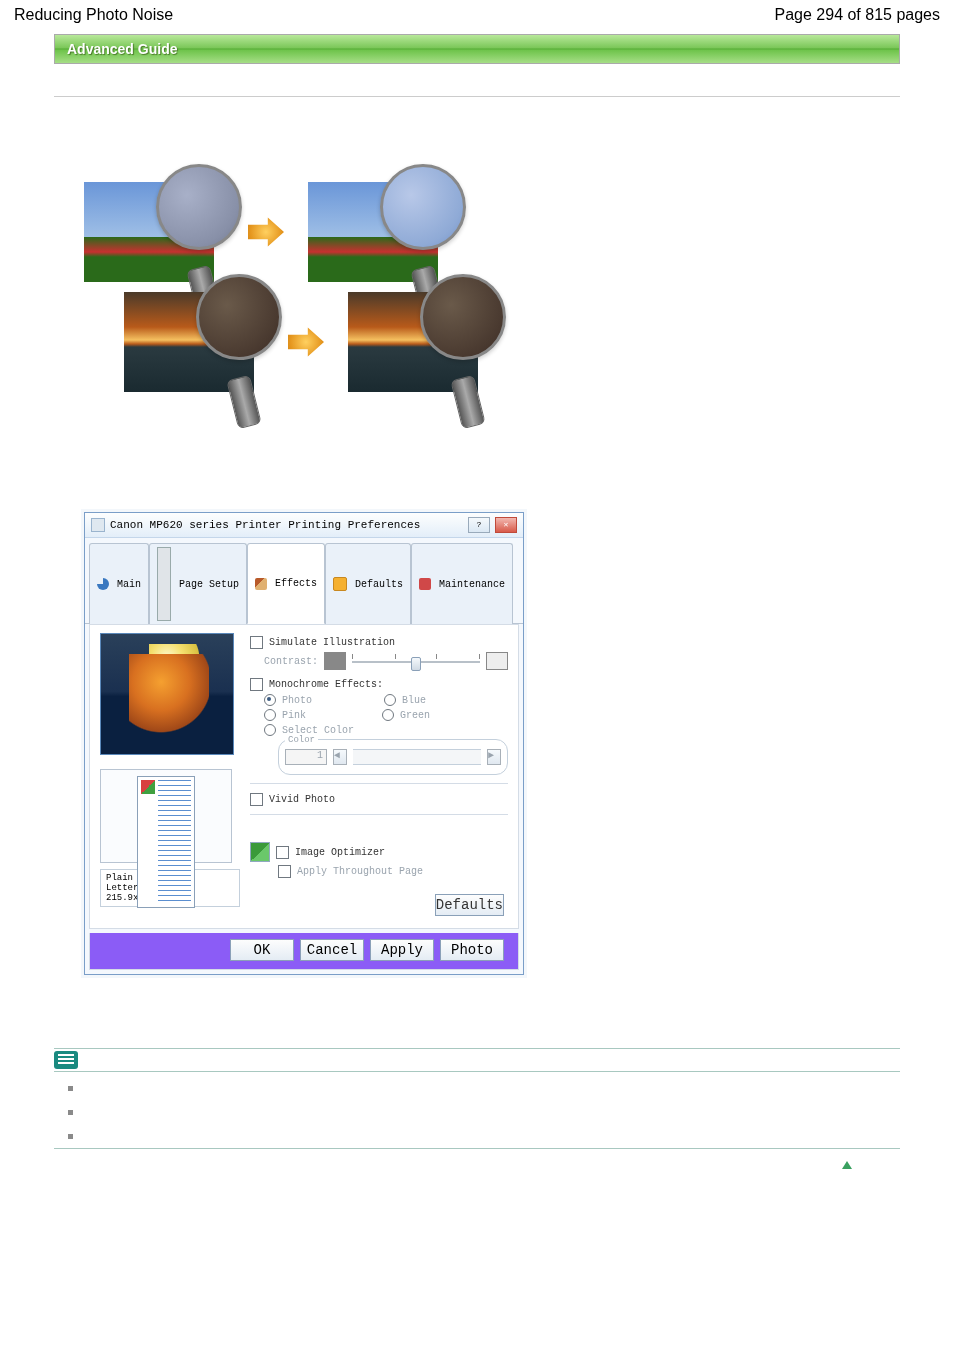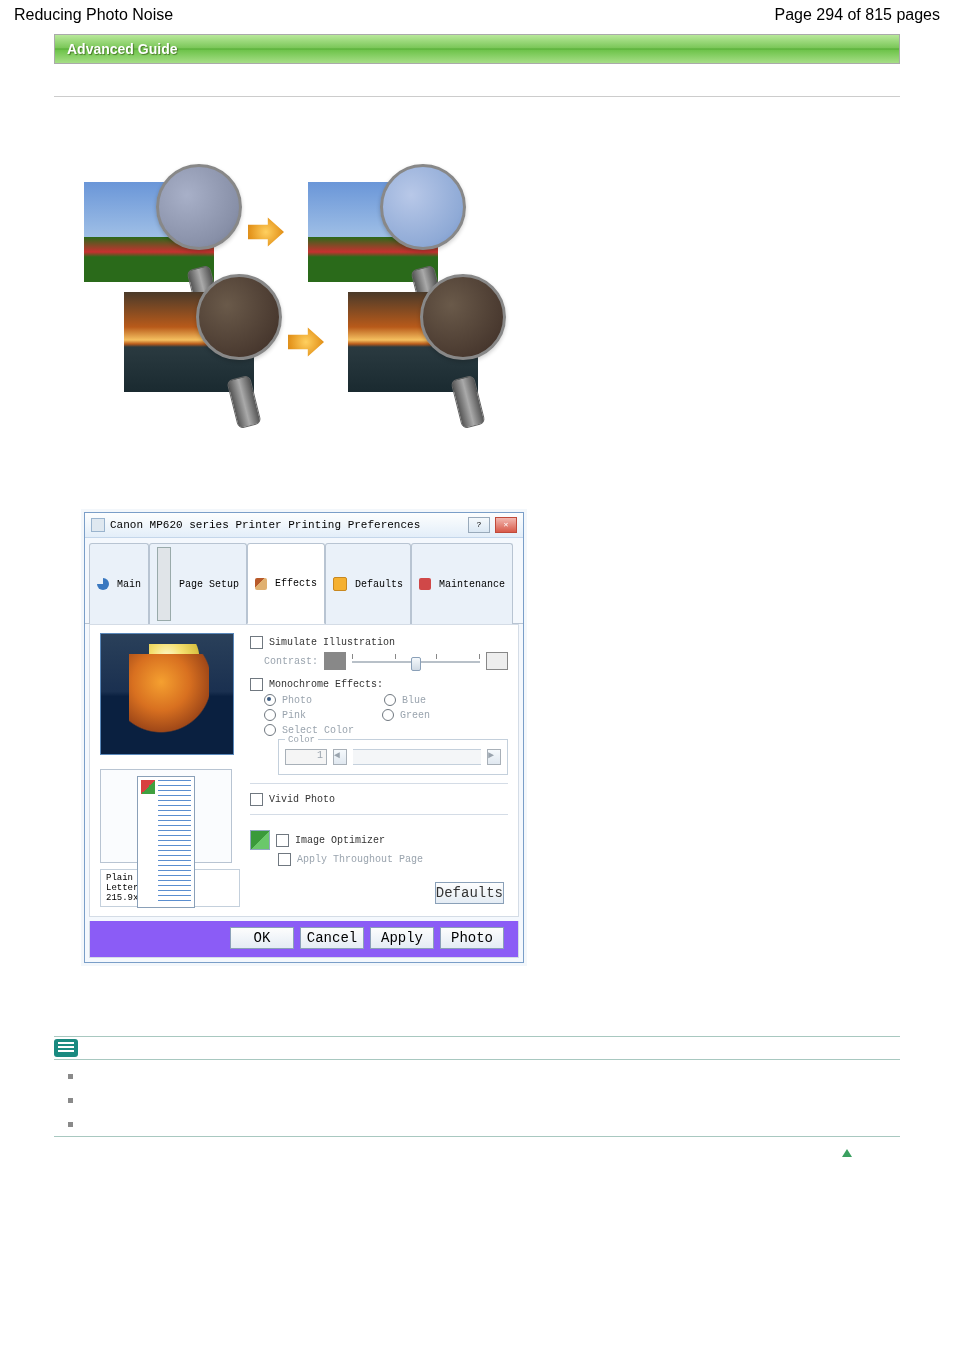--- a/index.html
+++ b/index.html
@@ -434,40 +434,40 @@
                   <span class="radio"></span>
                     <span>Pink</span>
                   <span style="width:64px;"></span>
                   <span class="radio"></span>
                     <span>Green</span>
                 </div>
                 <div class="row disabled">
                   <span class="radio"></span>
                     <span>Select Color</span>
                 </div>
-                <div class="fieldset disabled" style="margin-left:14px;margin-top:2px;">
+                <div class="fieldset disabled" style="margin-left:14px;margin-top:2px;border-radius:12px;">
                   <span class="fieldset-label">Color</span>
                   <div class="row" style="margin-top:-6px;">
                     <span class="voidbox">1</span>
                     <span class="arrowbtn">◄</span>
                     <div style="flex:1;height:14px;border:1px solid #c4d0dc;border-left:none;border-right:none;background:#f4f6f8;"></div>
                     <span class="arrowbtn">►</span>
                   </div>
                 </div>
               </div>
             </div>
 
             <div class="group" style="border-top:1px solid #d4dce6;padding-top:6px;">
               <div class="row">
                 <span class="chk"></span>
                 <span>Vivid Photo</span>
               </div>
             </div>
 
-            <div class="group" style="border-top:1px solid #d4dce6;padding-top:12px;">
+            <div class="group" style="border-top:1px solid #d4dce6;padding-top:24px;">
               <div class="row">
                 <span class="thumb-icon green"></span>
                 <span class="chk"></span>
                 <span>Image Optimizer</span>
               </div>
               <div class="row disabled" style="margin-left:28px;">
                 <span class="chk"></span>
                 <span>Apply Throughout Page</span>
               </div>
             </div>

